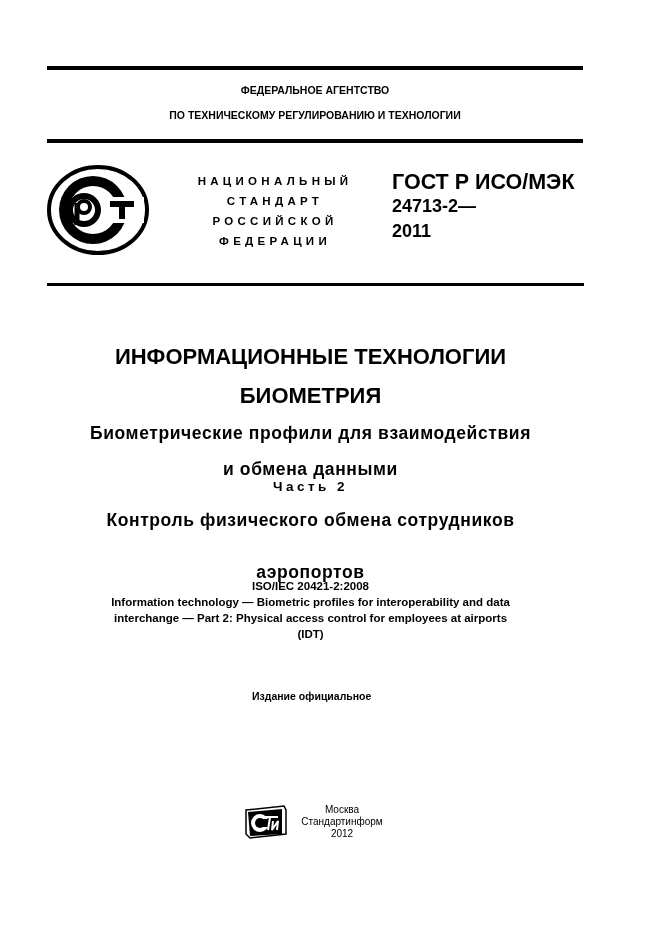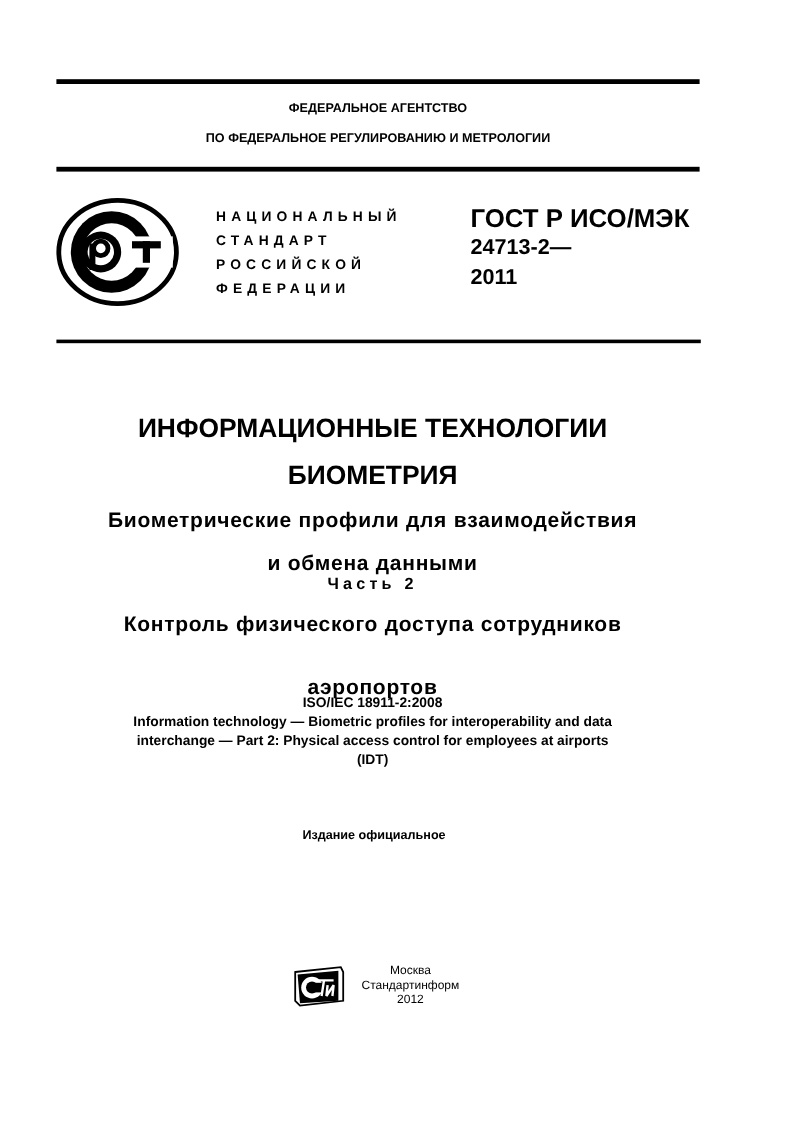--- a/index.html
+++ b/index.html
@@ -17,39 +17,39 @@
     }
     .abs { position: absolute; }
     .rule { position: absolute; background: #000; }
     .center { text-align: center; font-weight: normal; }
     .agency {
       left: 47px; width: 536px;
       font-size: 10.5px; font-weight: bold; text-align: center;
     }
     .natstd {
       left: 180px; width: 190px;
-      font-size: 11.5px; font-weight: bold; text-align: left;
+      font-size: 11.5px; font-weight: bold; text-align: center;
       letter-spacing: 4.3px;
       line-height: 20px;
     }
     .gost {
       left: 392px; font-weight: bold; white-space: nowrap;
     }
     .main {
       left: 0; width: 621px; text-align: center; font-weight: bold;
     }
     .spaced { letter-spacing: 3.5px; text-align: center; }
   </style>
 </head>
 <body>
 
 <div class="rule" style="left:47px; top:66px; width:536px; height:4px;"></div>
 
 <div class="abs agency" style="top:84px;">ФЕДЕРАЛЬНОЕ АГЕНТСТВО</div>
-<div class="abs agency" style="top:109px;">ПО ФЕДЕРАЛЬНОЕ РЕГУЛИРОВАНИЮ И МЕТРОЛОГИИ</div>
+<div class="abs agency" style="top:109px;">ПО ТЕХНИЧЕСКОМУ РЕГУЛИРОВАНИЮ И ТЕХНОЛОГИИ</div>
 
 <div class="rule" style="left:47px; top:139px; width:536px; height:4px;"></div>
 
 <div class="abs" style="left:46px; top:163px; width:104px; height:94px;">
   <svg width="104" height="94" viewBox="0 0 104 94">
     <ellipse cx="52" cy="47" rx="49" ry="43" fill="none" stroke="#000" stroke-width="4"></ellipse>
     <circle cx="47" cy="47" r="34" fill="#000"></circle>
     <circle cx="47" cy="47" r="24" fill="#fff"></circle>
     <rect x="58" y="34" width="40" height="26" fill="#fff"></rect>
     <circle cx="38" cy="47" r="17" fill="#000"></circle>
@@ -72,24 +72,24 @@
 <div class="abs gost" style="top:196px; font-size:18px;">24713-2—</div>
 <div class="abs gost" style="top:221px; font-size:18px;">2011</div>
 
 <div class="rule" style="left:47px; top:283px; width:537px; height:3px;"></div>
 
 <div class="abs main" style="top:344px; font-size:22px;">ИНФОРМАЦИОННЫЕ ТЕХНОЛОГИИ</div>
 <div class="abs main" style="top:383px; font-size:22px;">БИОМЕТРИЯ</div>
 <div class="abs main" style="top:423px; font-size:17.5px; letter-spacing:0.6px;">Биометрические профили для взаимодействия</div>
 <div class="abs main" style="top:443px; font-size:17.5px; letter-spacing:0.6px;margin-top:16px;">и обмена данными</div>
 <div class="abs main spaced" style="top:479px; font-size:13.5px;">Часть 2</div>
-<div class="abs main" style="top:510px; font-size:17.5px; letter-spacing:0.6px;">Контроль физического доступа сотрудников</div>
+<div class="abs main" style="top:510px; font-size:17.5px; letter-spacing:0.6px;">Контроль физического обмена сотрудников</div>
 <div class="abs main" style="top:530px; font-size:17.5px; letter-spacing:0.6px;margin-top:32px;">аэропортов</div>
 
-<div class="abs main" style="top:580px; font-size:11.5px;">ISO/IEC 18911-2:2008</div>
+<div class="abs main" style="top:580px; font-size:11.5px;">ISO/IEC 20421-2:2008</div>
 <div class="abs main" style="top:596px; font-size:11.5px;">Information technology — Biometric profiles for interoperability and data</div>
 <div class="abs main" style="top:612px; font-size:11.5px;">interchange — Part 2: Physical access control for employees at airports</div>
 <div class="abs main" style="top:628px; font-size:11.5px;">(IDT)</div>
 
 <div class="abs" style="left:252px; top:690px; font-size:10.5px; font-weight:bold;">Издание официальное</div>
 
 <div class="abs" style="left:244px; top:804px; width:44px; height:36px;">
   <svg width="44" height="36" viewBox="0 0 44 36">
     <path d="M2 6 L40 2 L42 6 L42 30 L6 34 L2 30 Z" fill="none" stroke="#000" stroke-width="1.5"></path>
     <path d="M4 8 L38 5 L38 30 L6 32 Z" fill="#000"></path>

